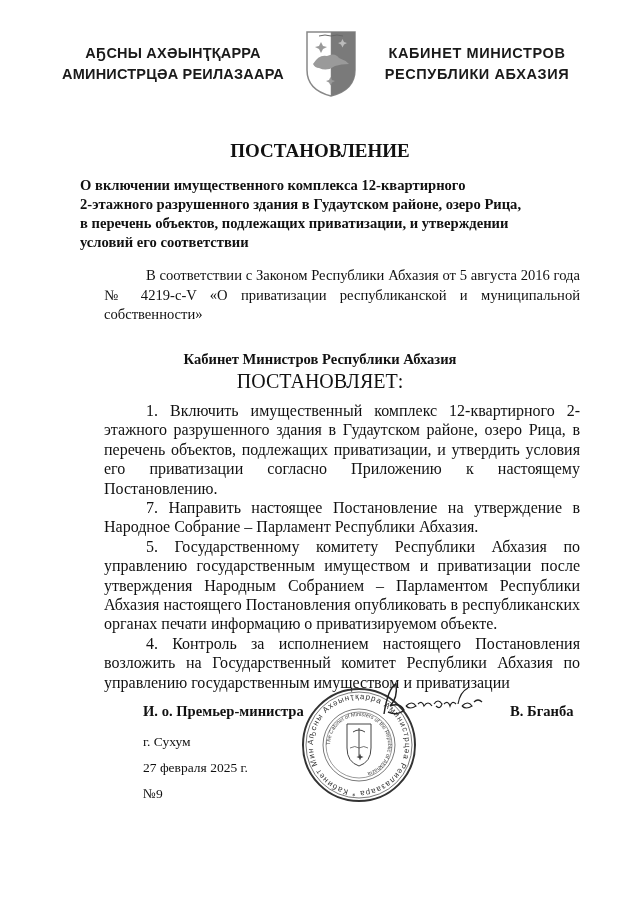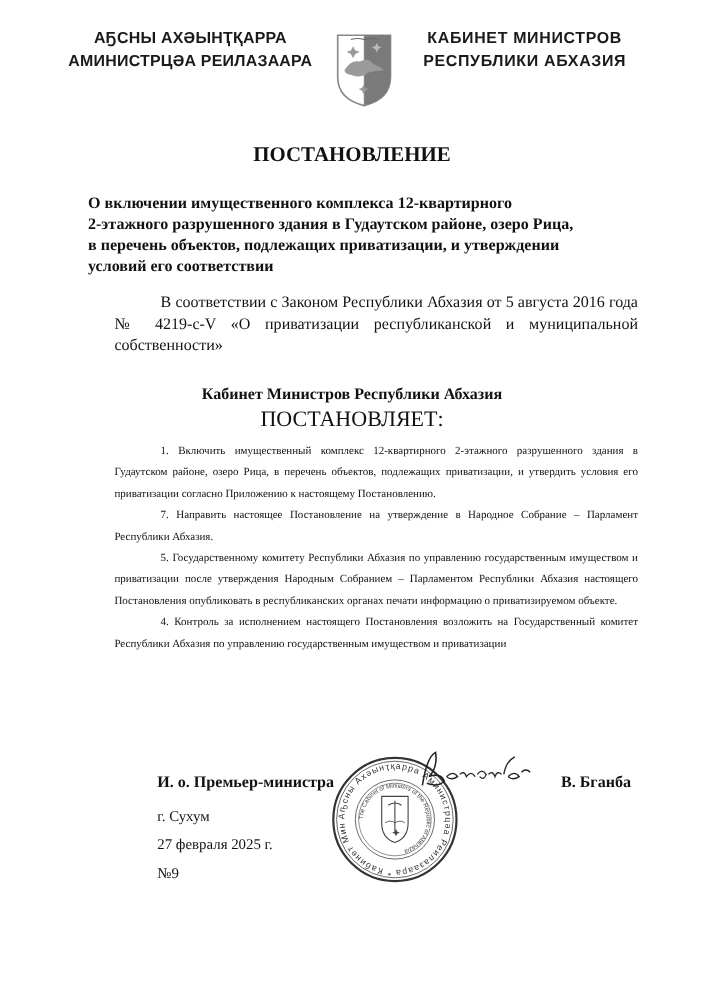--- a/index.html
+++ b/index.html
@@ -1,30 +1,30 @@
 <!DOCTYPE html>
 <html><head>
 <meta charset="utf-8">
 <style>
   html, body { margin: 0; padding: 0; background: #ffffff; }
   body { width: 640px; height: 905px; position: relative; overflow: hidden; color: #111; }
   .page { position: absolute; left: 0; top: 0; width: 640px; height: 905px; }
 
   .hdr-left, .hdr-right {
-    position: absolute; top: 25px;
+    position: absolute; top: 43px;
     font-family: "Liberation Sans", sans-serif; font-weight: bold;
     font-size: 14.5px; line-height: 21px; color: #1a1a1a; text-align: center;
   }
   .hdr-left { left: 58px; width: 230px; }
   .hdr-right { left: 368px; width: 218px; letter-spacing: 0.6px; }
   .hdr-left div { letter-spacing: 0.2px; }
 
   .emblem { position: absolute; left: 305px; top: 30px; width: 52px; height: 68px; }
   .title {
-    position: absolute; top: 130px; left: 0; width: 640px; text-align: center;
+    position: absolute; top: 140px; left: 0; width: 640px; text-align: center;
     font-family: "Liberation Serif", serif; font-weight: bold; font-size: 19px;
   }
   .subject {
     position: absolute; top: 176px; left: 80px; width: 520px; text-align: left;
     font-family: "Liberation Serif", serif; font-weight: bold; font-size: 14.6px; line-height: 19px;
   }
   .preamble {
     position: absolute; top: 266px; left: 104px; width: 476px;
     font-family: "Liberation Serif", serif; font-size: 14.6px; line-height: 19.5px;
     text-align: justify; text-indent: 42px;
@@ -32,21 +32,21 @@
   .cabinet {
     position: absolute; top: 333px; left: 0; width: 640px; text-align: center;
     font-family: "Liberation Serif", serif; font-weight: bold; font-size: 14.6px; margin-top: 18px;
   }
   .resolves {
     position: absolute; top: 370px; left: 0; width: 640px; text-align: center;
     font-family: "Liberation Serif", serif; font-weight: normal; font-size: 20px;
   }
   .items {
     position: absolute; top: 401px; left: 104px; width: 476px;
-    font-family: "Liberation Serif", serif; font-size: 10px; line-height: 19.4px;
+    font-family: "Liberation Serif", serif; font-size: 16px; line-height: 19.4px;
   }
   .item { text-align: justify; text-indent: 42px; margin: 0; }
 
   .signer-title {
     position: absolute; top: 703px; left: 143px;
     font-family: "Liberation Serif", serif; font-weight: bold; font-size: 14.6px;
   }
   .signer-name {
     position: absolute; top: 703px; left: 510px;
     font-family: "Liberation Serif", serif; font-weight: bold; font-size: 14.6px;

